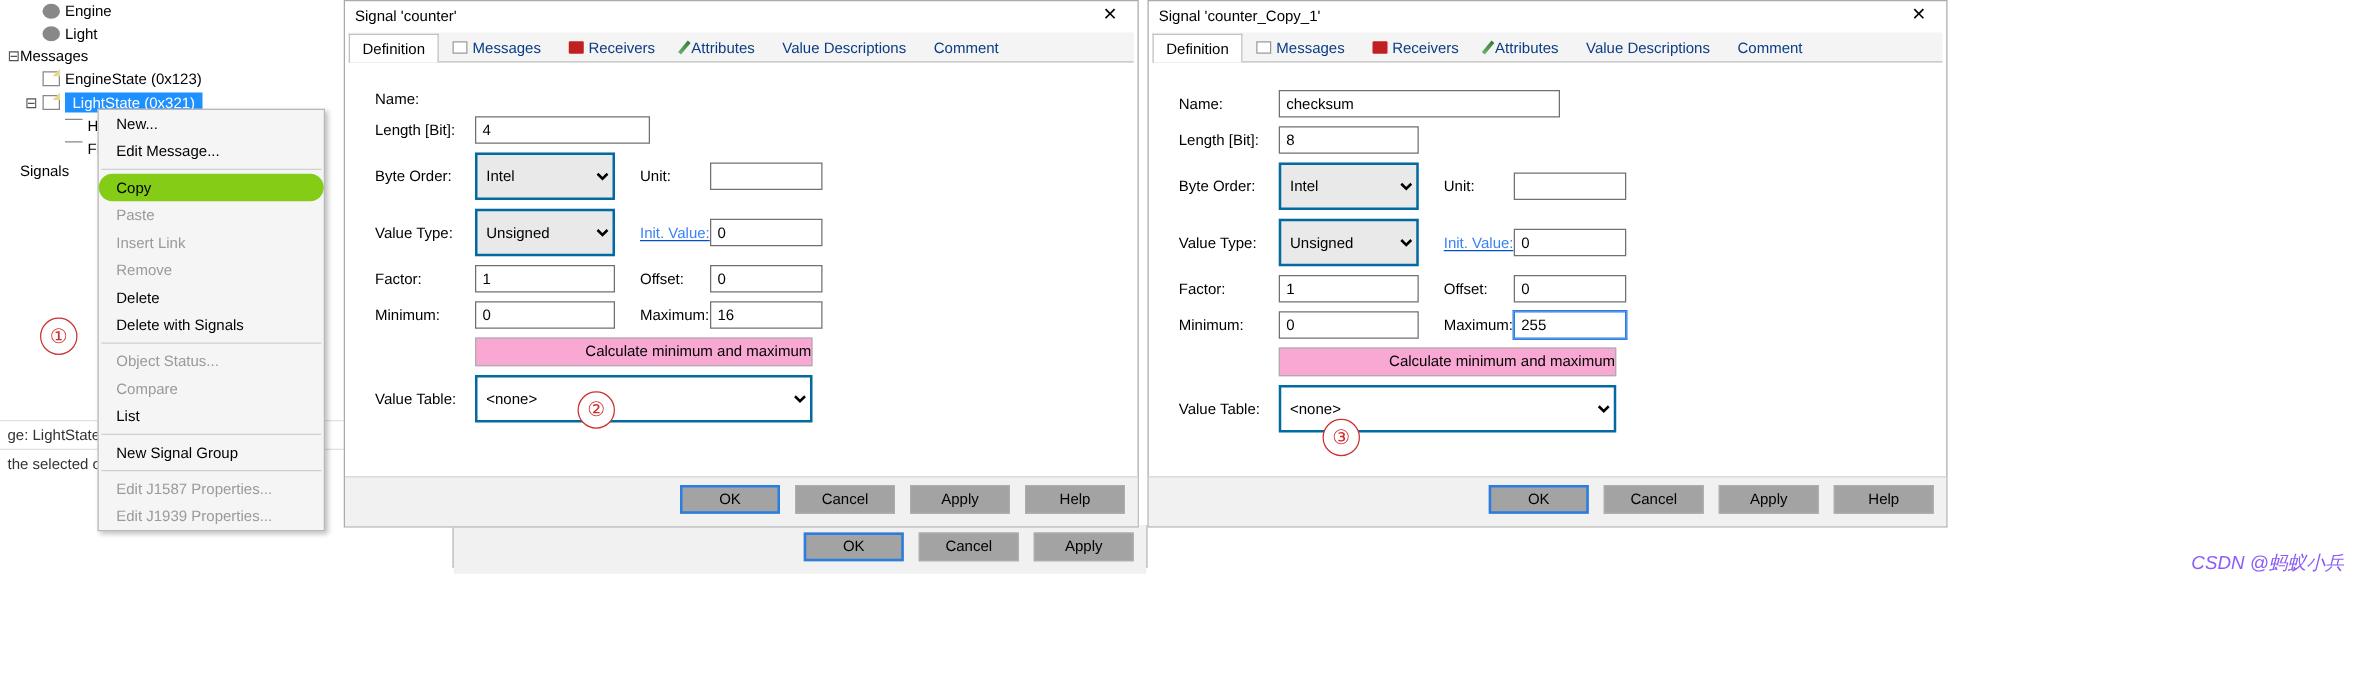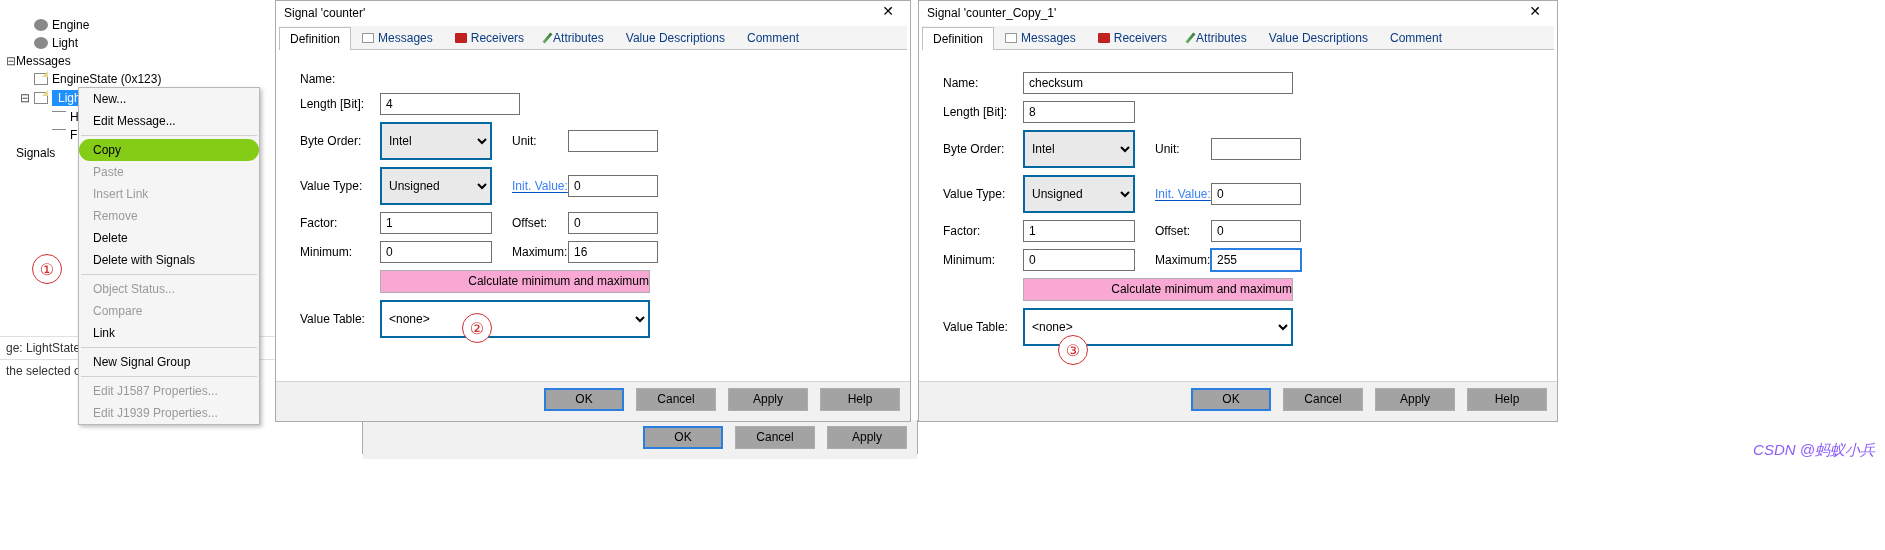--- a/index.html
+++ b/index.html
@@ -1,20 +1,20 @@
 <!DOCTYPE html>
 <html><head>
 <meta charset="utf-8">
 <style>
   * { box-sizing: border-box; font-family: "Segoe UI", Tahoma, sans-serif; font-size: 12px; }
   body { margin: 0; background: #fff; width: 1885px; height: 550px; overflow: hidden; position: relative; }
   .abs { position: absolute; }
 
   
-  .tree { left: 0; top: 16px; width: 280px; }
+  .tree { left: 0; top: 0; width: 280px; }
   .tree-node { display:flex; align-items:center; padding: 2px 4px 2px 6px; white-space:nowrap; }
   .tree-node .twisty { width: 10px; display:inline-block; }
   .tree-node .twisty::before { content: "⊞"; color:#555; }
   .tree-node.open .twisty::before { content: "⊟"; }
   .tree-node.none .twisty::before { content: ""; }
   .tree-node .ico { width:14px; height:12px; margin: 0 4px; display:inline-block; }
   .ico-env { background:#fff; border:1px solid #888; position:relative; }
   .ico-env::after{content:"";position:absolute;top:-3px;right:-1px;width:0;height:0;border-left:6px solid transparent;border-bottom:6px solid #e4d98e;}
   .ico-line { border-top:1px solid #888; width:10px; height:0; margin:6px 3px; }
   .ico-bullet { width:6px;height:6px;border-radius:50%;background:#888;margin:3px 5px; }
@@ -117,21 +117,21 @@
   <div class="sep"></div>
   <div class="mi hover">Copy</div>
   <div class="mi disabled">Paste</div>
   <div class="mi disabled">Insert Link</div>
   <div class="mi disabled">Remove</div>
   <div class="mi">Delete</div>
   <div class="mi">Delete with Signals</div>
   <div class="sep"></div>
   <div class="mi disabled">Object Status...</div>
   <div class="mi disabled">Compare</div>
-  <div class="mi">Link</div>
+  <div class="mi">List</div>
   <div class="sep"></div>
   <div class="mi">New Signal Group</div>
   <div class="sep"></div>
   <div class="mi disabled">Edit J1587 Properties...</div>
   <div class="mi disabled">Edit J1939 Properties...</div>
 </div>
 
 <div class="abs anno" style="left:32px; top:254px;">①</div>
 
 <div class="abs dialog" style="left:362px; top:420px; width:556px; height:34px; border-top:none;">
@@ -244,21 +244,21 @@
     <div class="tab">
         <span>Value Descriptions</span>
       </div>
     <div class="tab">
         <span>Comment</span>
       </div>
   </div>
   <div class="form-area">
     <div class="row">
       <span class="lbl">Name:</span>
-      <input class="txt" style="width: 270px;" value="checksum">
+      <input class="txt" style="width: 225px;" value="checksum">
     </div>
     <div class="row">
       <span class="lbl">Length [Bit]:</span>
       <input class="txt" style="width: 112px;" value="8">
     </div>
     <div class="row">
       <span class="lbl">Byte Order:</span>
       <select class="sel" style="width:112px"><option>Intel</option></select>
       <span class="lbl2">Unit:</span>
       <input class="txt" style="width: 90px;" value="">

